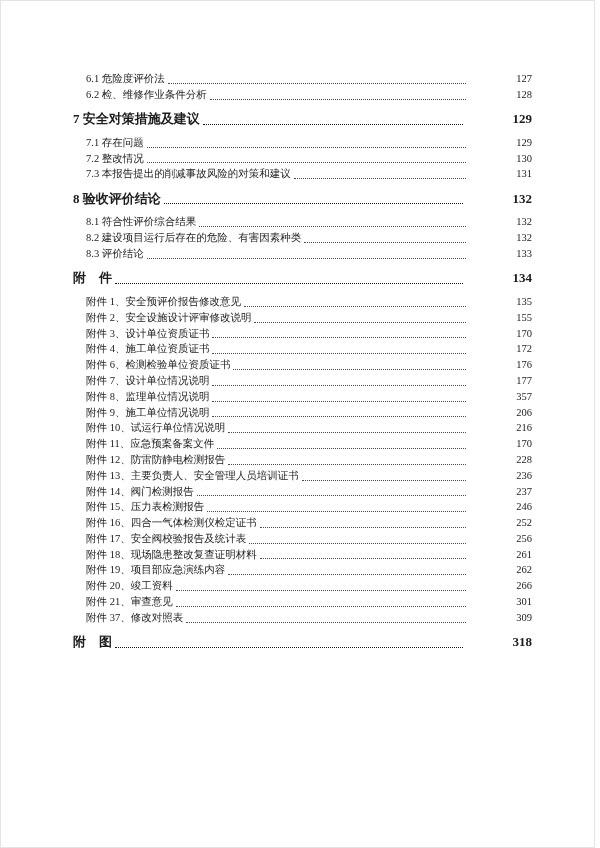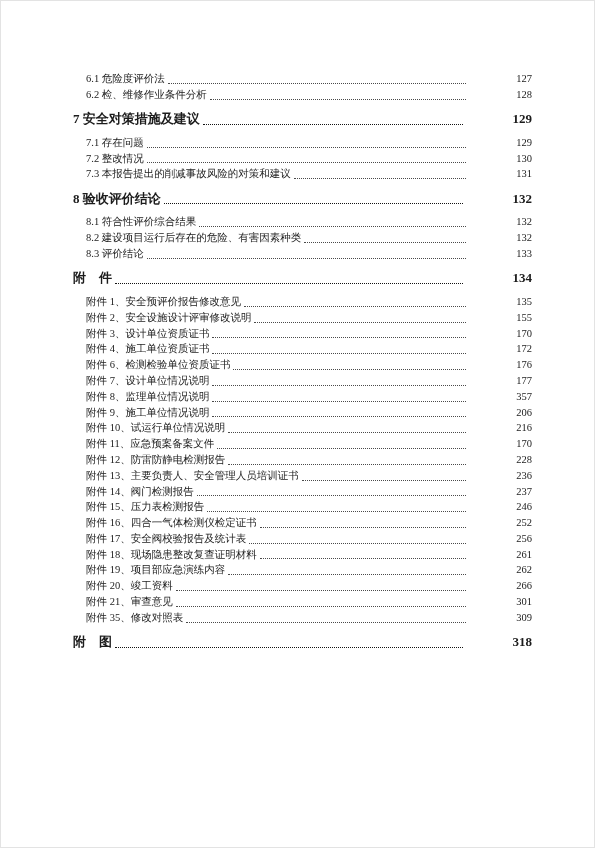--- a/index.html
+++ b/index.html
@@ -213,21 +213,21 @@
         <span class="toc-label">附件 20、竣工资料</span>
         <span class="dot-leader"></span>
         <span class="toc-page">266</span>
       </div>
       <div class="toc-row sub">
         <span class="toc-label">附件 21、审查意见</span>
         <span class="dot-leader"></span>
         <span class="toc-page">301</span>
       </div>
       <div class="toc-row sub">
-        <span class="toc-label">附件 35、修改对照表</span>
+        <span class="toc-label">附件 37、修改对照表</span>
         <span class="dot-leader"></span>
         <span class="toc-page">309</span>
       </div>
       <div class="toc-row h1">
         <span class="toc-label">附　图</span>
         <span class="dot-leader"></span>
         <span class="toc-page">318</span>
       </div>
     </div>
 </div>

